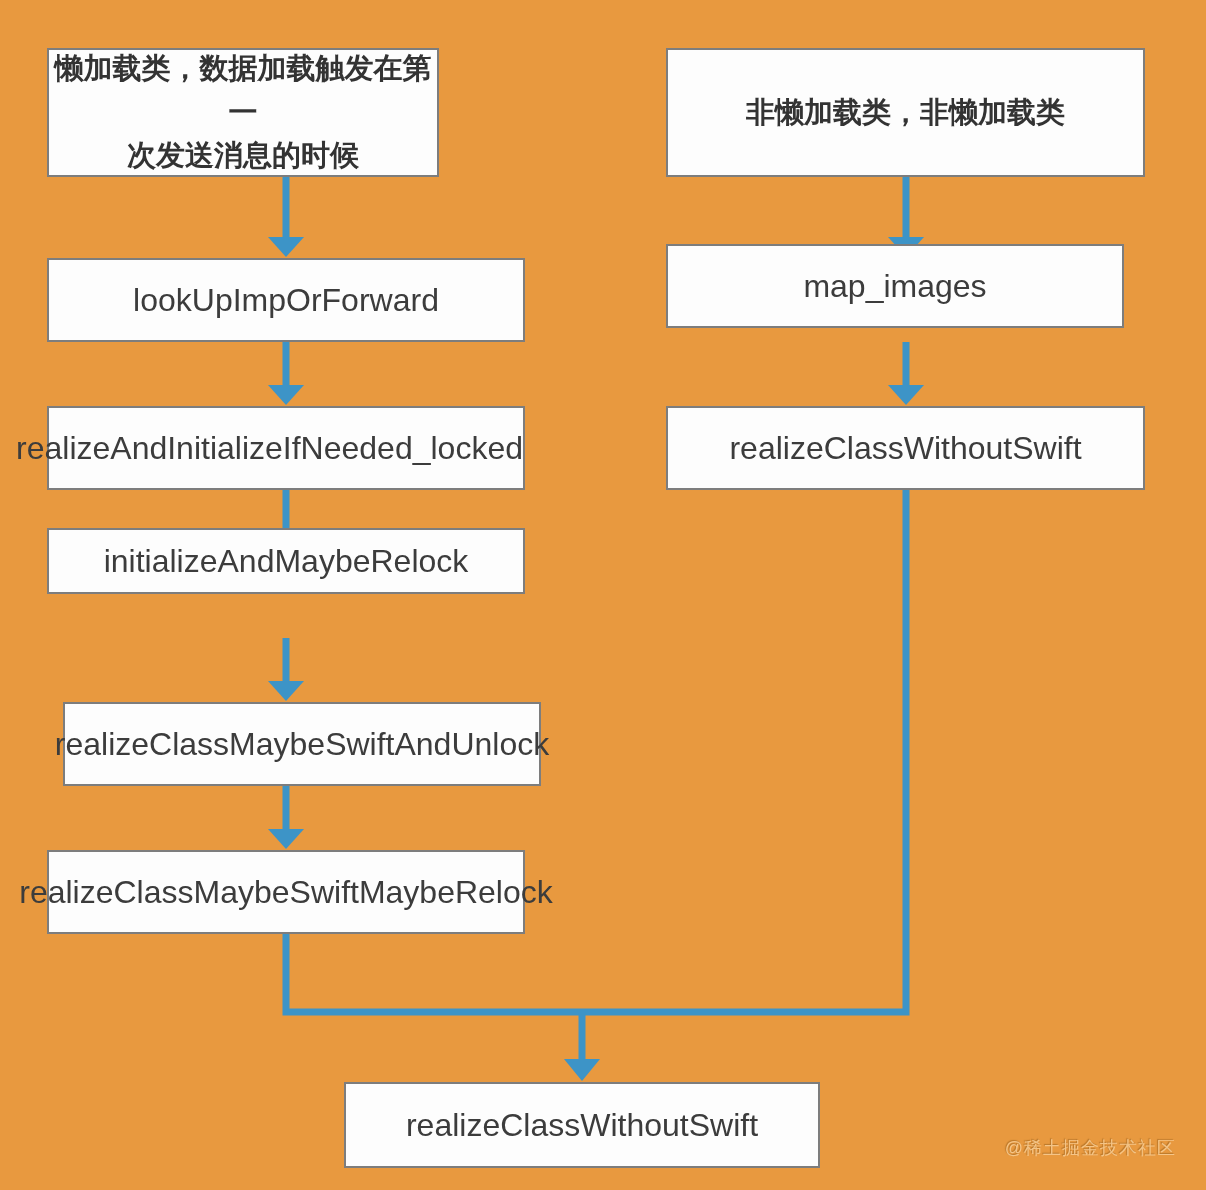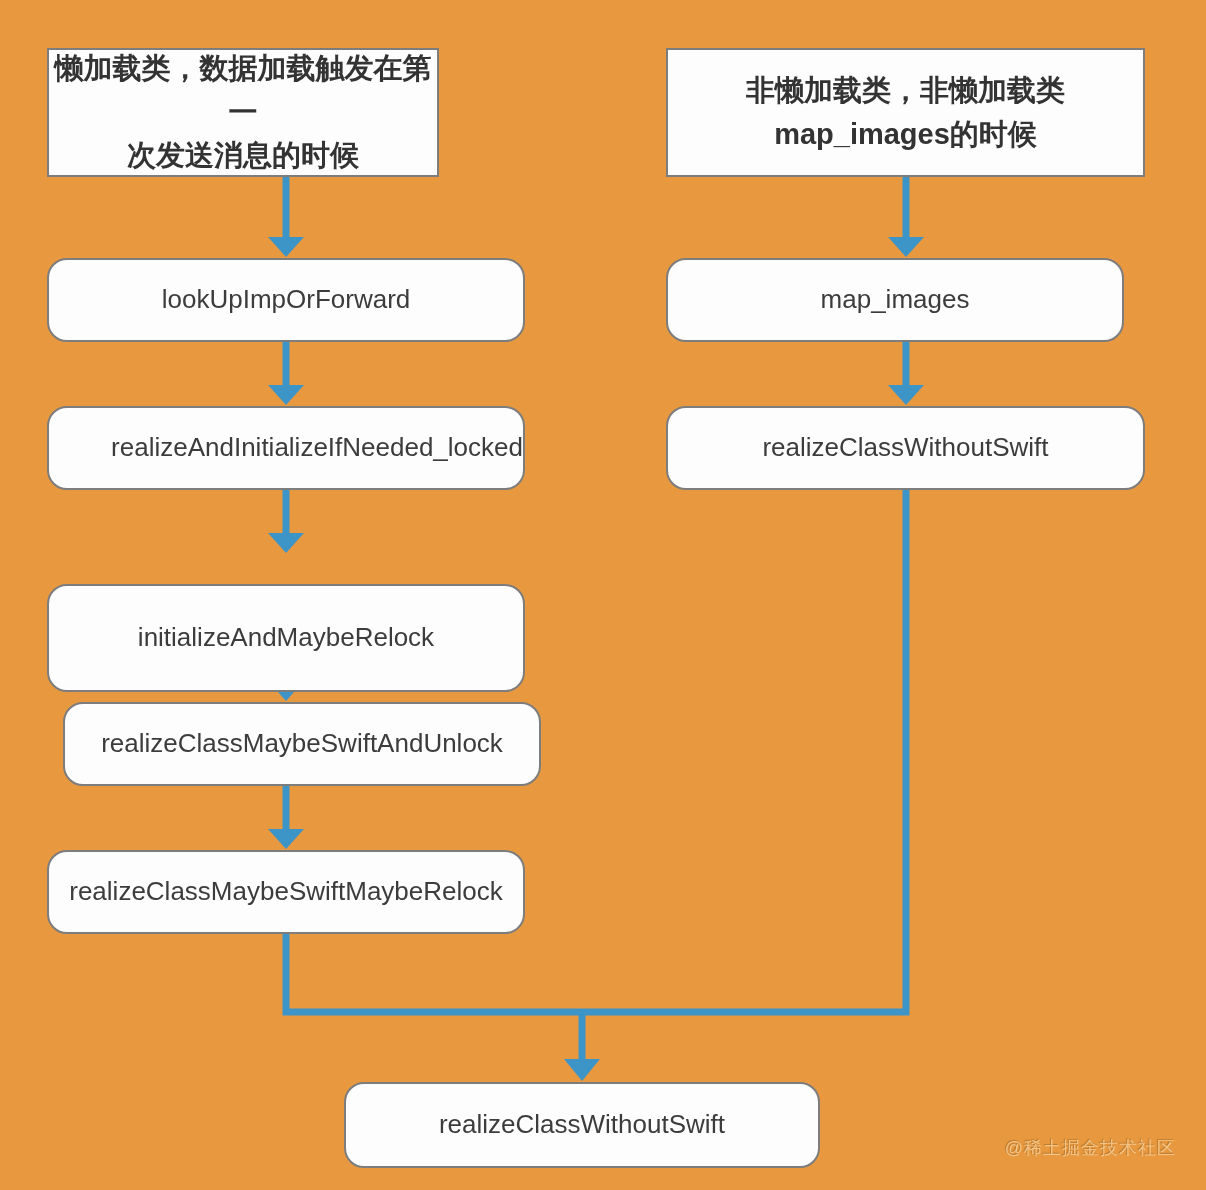--- a/index.html
+++ b/index.html
@@ -29,34 +29,33 @@
     text-align: center;
     color: #3c3c3c;
   }
   .node.header {
     font-weight: bold;
     font-size: 29px;
     line-height: 1.5;
     color: #333333;
   }
   .node.func {
-    font-size: 26px;
+    font-size: 32px;
     line-height: 1.2;
-    border-radius: 20px;
   }
   
   .box-left-header   { left: 47px;  top: 48px;   width: 392px; height: 129px; }
   .box-l1            { left: 47px;  top: 258px;  width: 478px; height: 84px; }
   .box-l2            { left: 47px;  top: 406px;  width: 478px; height: 84px; align-items: flex-end; }
-  .box-l3            { left: 47px;  top: 584px;  width: 478px; height: 108px; }
+  .box-l3            { left: 47px;  top: 528px;  width: 478px; height: 66px; }
   .box-l4            { left: 47px;  top: 702px;  width: 478px; height: 84px; margin-left: 16px; }
   .box-l5            { left: 47px;  top: 850px;  width: 478px; height: 84px; }
   
   .box-right-header  { left: 666px; top: 48px;   width: 479px; height: 129px; }
-  .box-r1            { left: 666px; top: 258px;  width: 458px; height: 84px; }
+  .box-r1            { left: 666px; top: 244px;  width: 458px; height: 84px; }
   .box-r2            { left: 666px; top: 406px;  width: 479px; height: 84px; }
   
   .box-merge         { left: 344px; top: 1082px; width: 476px; height: 86px; }
   .watermark {
     position: absolute;
     right: 30px;
     top: 1136px;
     font-size: 18px;
     letter-spacing: 1px;
     color: rgba(249, 206, 148, 0.85);
@@ -125,21 +124,20 @@
   </div>
   <div class="node func box-l4">
     <span>realizeClassMaybeSwiftAndUnlock</span>
   </div>
   <div class="node func box-l5">
     <span>realizeClassMaybeSwiftMaybeRelock</span>
   </div>
 
   <div class="node header box-right-header">
     <div>非懒加载类，非懒加载类</div>
-    <div>map_images的时候</div>
   </div>
   <div class="node func box-r1">
     <span>map_images</span>
   </div>
   <div class="node func box-r2">
     <span>realizeClassWithoutSwift</span>
   </div>
 
   <div class="node func box-merge">
     <span>realizeClassWithoutSwift</span>

